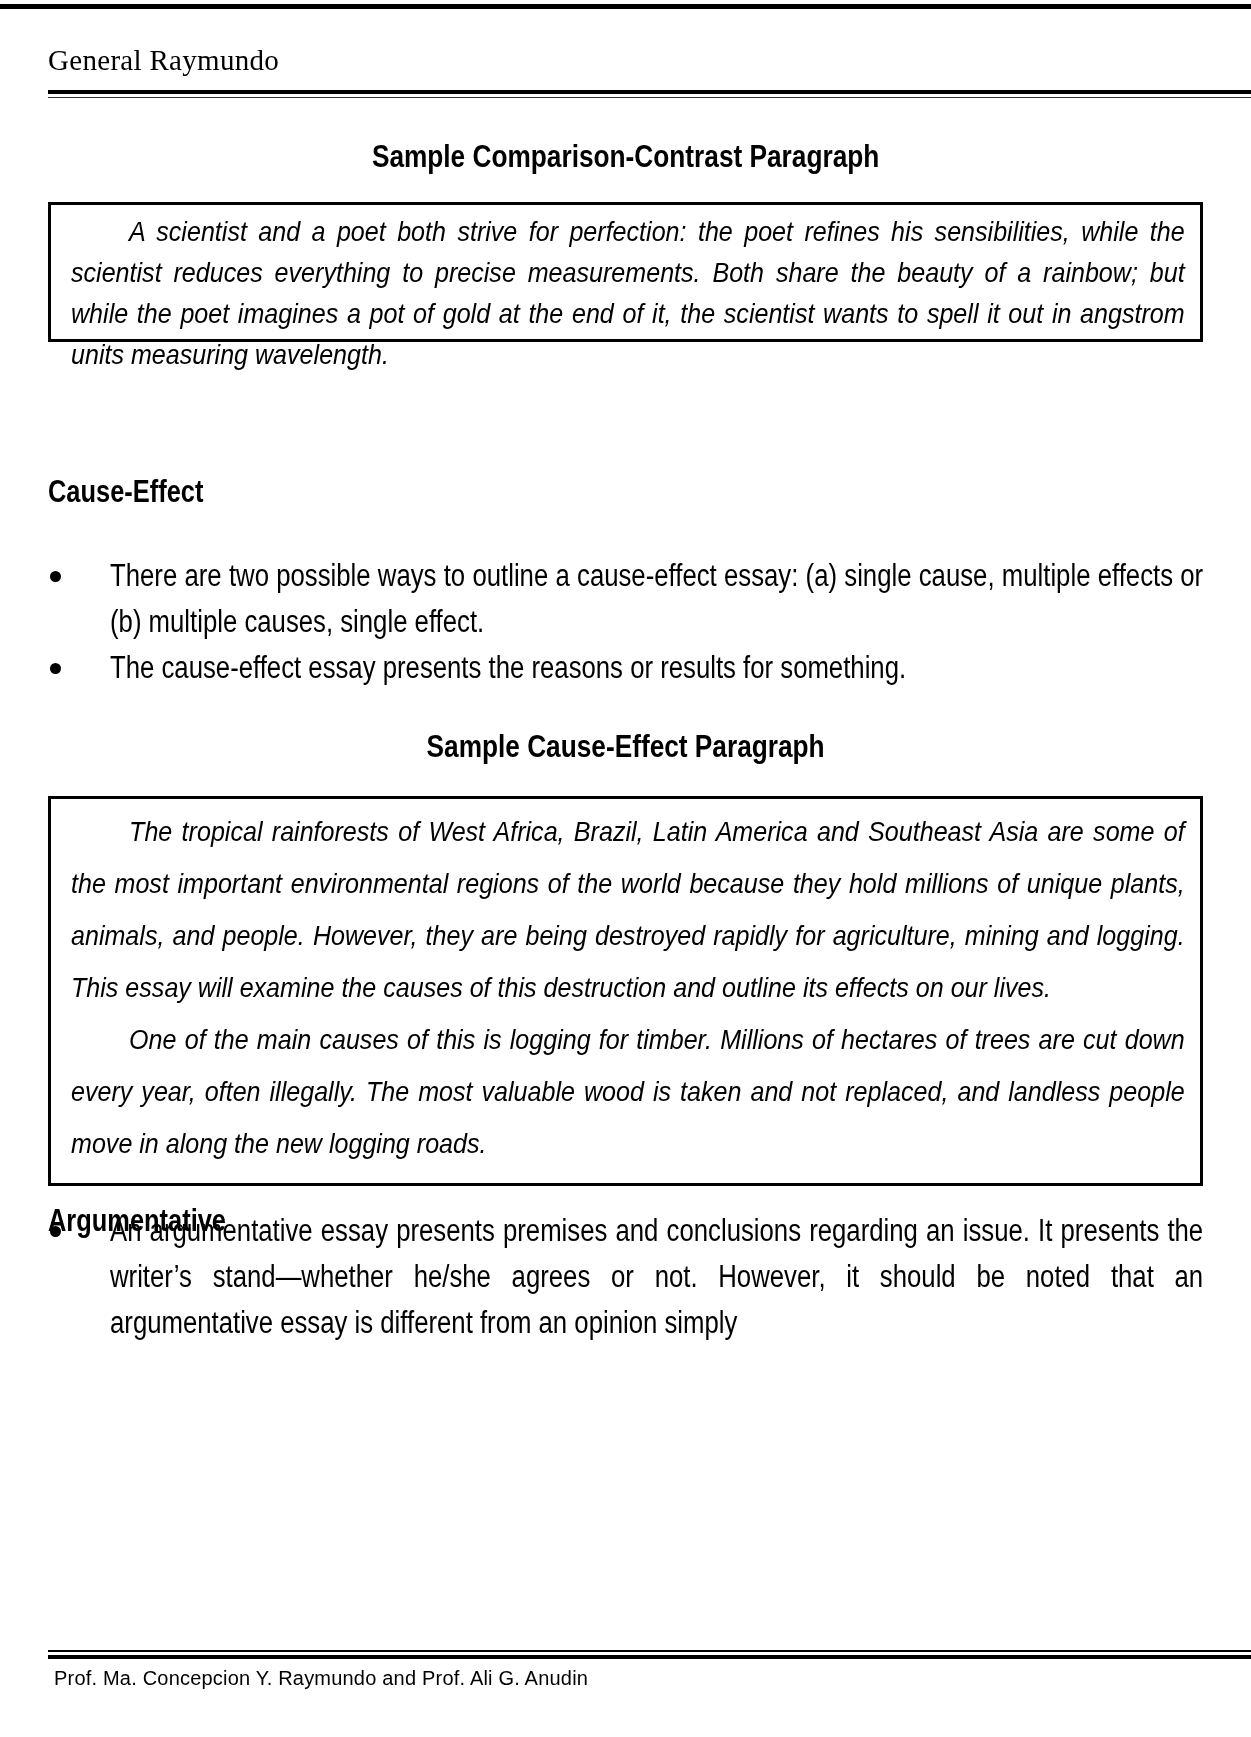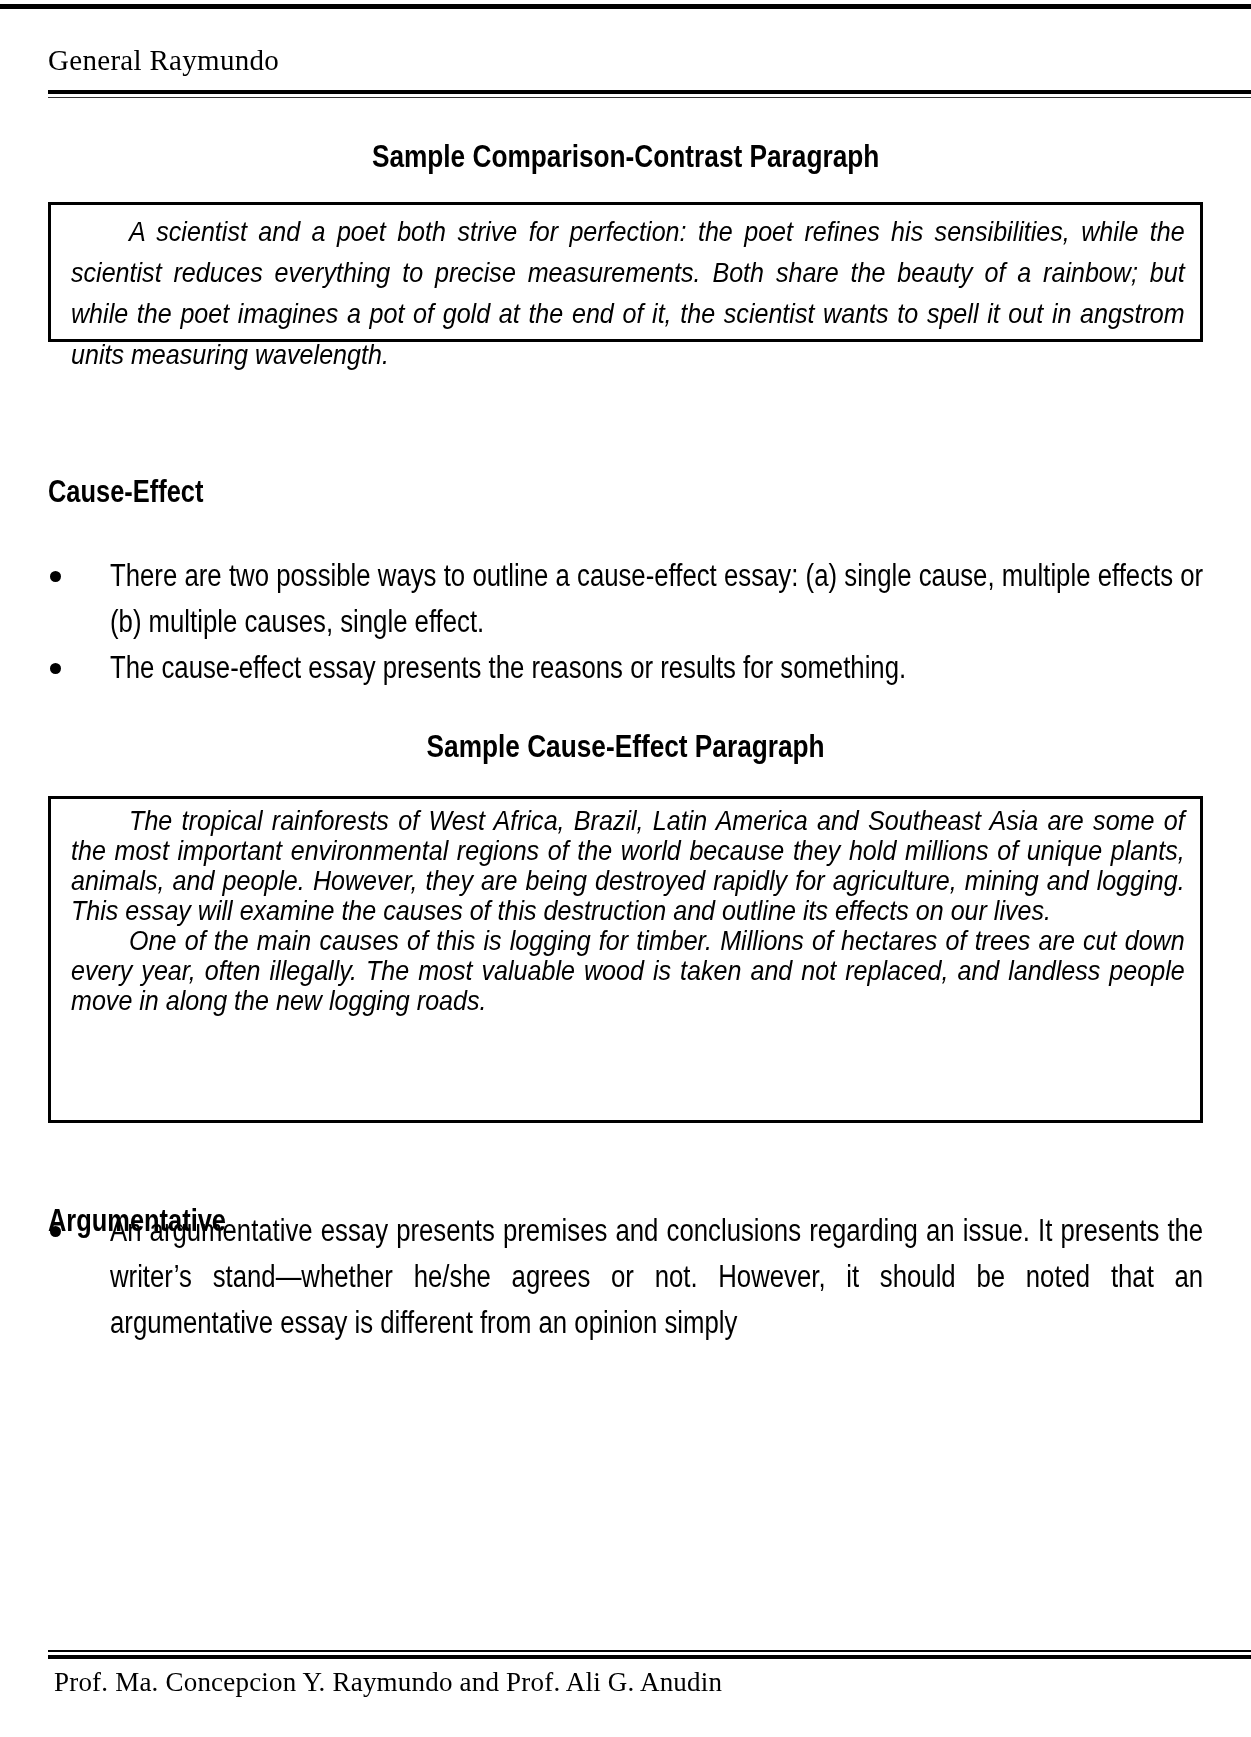--- a/index.html
+++ b/index.html
@@ -11,21 +11,21 @@
   .sample-title { position: absolute; left: 0; width: 1251px; text-align: center; font-family: "Liberation Sans", sans-serif; font-weight: bold; font-size: 32px; transform: scaleX(0.82); transform-origin: 626px 0; }
   .box { position: absolute; left: 48px; width: 1155px; border: 3px solid #000; box-sizing: border-box; font-family: "Liberation Sans", sans-serif; font-style: italic; font-size: 28.5px; line-height: 41px; padding: 6px 14px 10px 20px; text-align: justify; }
   .box p { margin: 0; text-indent: 66px; transform: scaleX(0.88); transform-origin: 0 0; width: 113.5%; }
   .section-title { position: absolute; left: 48px; font-family: "Liberation Sans", sans-serif; font-weight: bold; font-size: 31px; transform: scaleX(0.82); transform-origin: 0 0; }
   .bullets { position: absolute; left: 48px; width: 1155px; font-family: "Liberation Sans", sans-serif; font-size: 31px; line-height: 46px; margin: 0; padding: 0; list-style: none; }
   .bullets li { position: relative; padding-left: 62px; }
   .bullets li .bullet { position: absolute; left: 2px; top: 18px; width: 11px; height: 11px; border-radius: 50%; background: #000; }
   .bullets li .txt { display: block; transform: scaleX(0.83); transform-origin: 0 0; width: 120.5%; text-align: justify; }
   .footer-rule { position: absolute; left: 48px; top: 1650px; width: 1203px; height: 2px; background: #000; }
   .footer-rule2 { position: absolute; left: 48px; top: 1655px; width: 1203px; height: 4px; background: #000; }
-  .footer-text { position: absolute; left: 54px; top: 1667px; font-family: Liberation Serif, serif; font-size: 27px; letter-spacing: 0.2px; }
+  .footer-text { position: absolute; left: 54px; top: 1667px; font-family: Liberation Sans, sans-serif; font-size: 20px; letter-spacing: 0.2px; }
 </style>
 </head>
 <body>
 
 <div class="top-rule"></div>
 <div class="header-text">General Raymundo</div>
 <div class="header-rule"></div>
 <div class="header-rule2"></div>
 
 <div class="sample-title" style="top:138px;">Sample Comparison-Contrast Paragraph</div>
@@ -42,21 +42,21 @@
     <span class="txt">There are two possible ways to outline a cause-effect essay: (a) single cause, multiple effects or (b) multiple causes, single effect.</span>
   </li>
   <li>
     <span class="bullet"></span>
     <span class="txt">The cause-effect essay presents the reasons or results for something.</span>
   </li>
 </ul>
 
 <div class="sample-title" style="top:728px;">Sample Cause-Effect Paragraph</div>
 
-<div class="box" style="top:796px; height:327px; line-height:30px;">
+<div class="box" style="top:796px; height:390px; line-height:52px;">
   <p>The tropical rainforests of West Africa, Brazil, Latin America and Southeast Asia are some of the most important environmental regions of the world because they hold millions of unique plants, animals, and people. However, they are being destroyed rapidly for agriculture, mining and logging. This essay will examine the causes of this destruction and outline its effects on our lives.</p>
   <p>One of the main causes of this is logging for timber. Millions of hectares of trees are cut down every year, often illegally. The most valuable wood is taken and not replaced, and landless people move in along the new logging roads.</p>
 </div>
 
 <div class="section-title" style="top:1203px;">Argumentative</div>
 
 <ul class="bullets" style="top:1208px;">
   <li>
     <span class="bullet"></span>
     <span class="txt">An argumentative essay presents premises and conclusions regarding an issue. It presents the writer’s stand—whether he/she agrees or not. However, it should be noted that an argumentative essay is different from an opinion simply</span>

